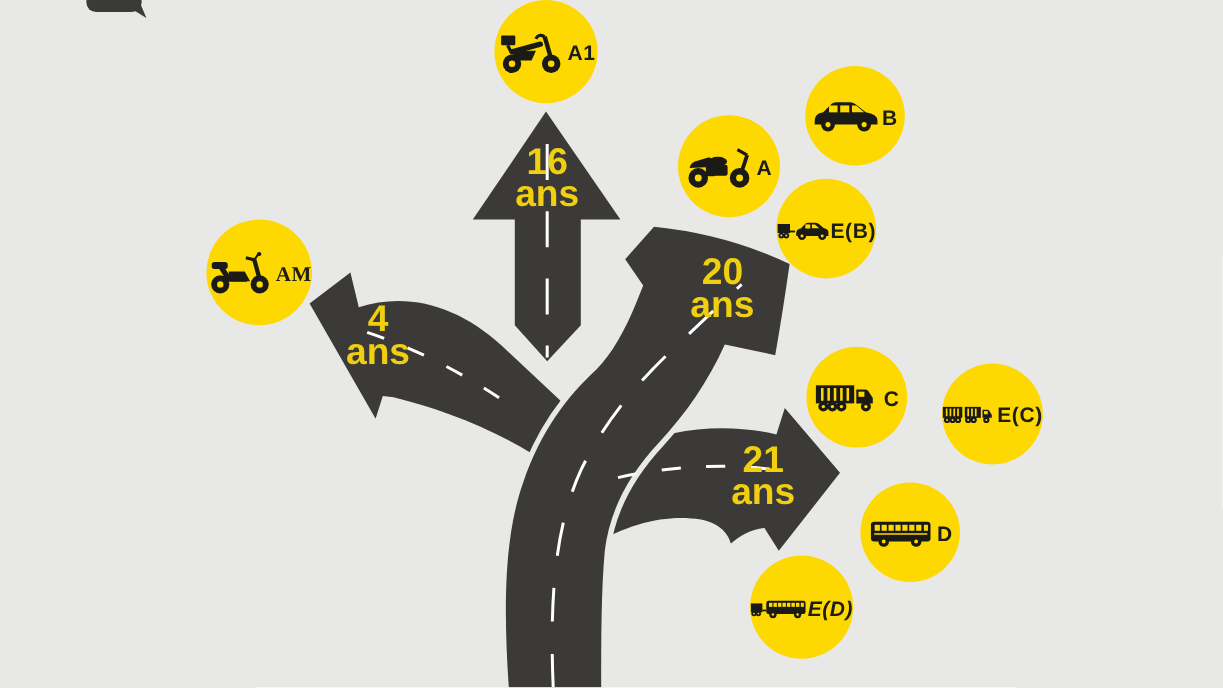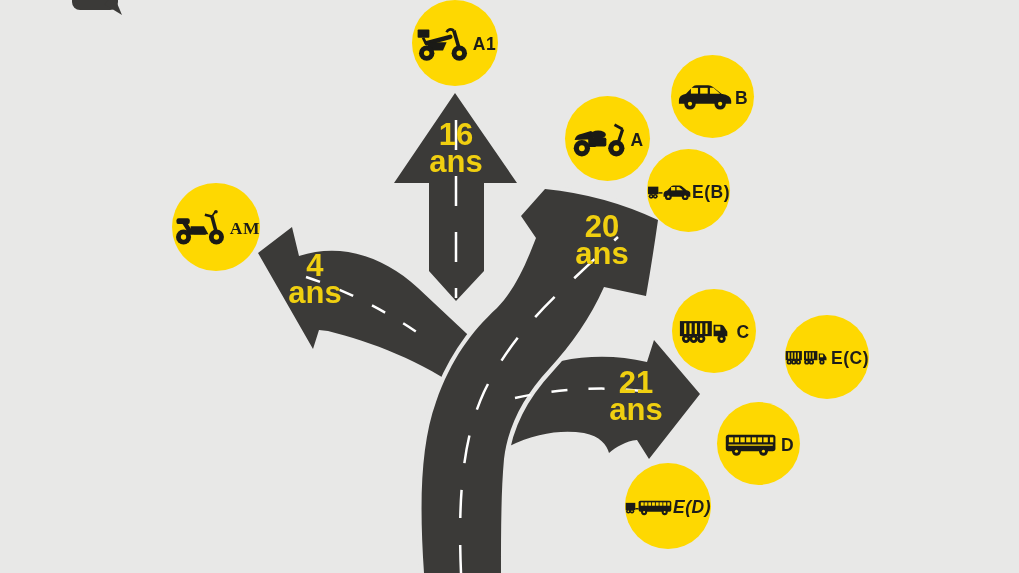--- a/index.html
+++ b/index.html
@@ -187,21 +187,21 @@
           <circle cx="49" cy="28" r="4.7"></circle>
         <circle cx="9" cy="28" r="1.6" fill="var(--badge-yellow)"></circle>
         <circle cx="17.5" cy="28" r="1.6" fill="var(--badge-yellow)"></circle>
         <circle cx="26" cy="28" r="1.6" fill="var(--badge-yellow)"></circle>
         <circle cx="49" cy="28" r="1.6" fill="var(--badge-yellow)"></circle>
       </g>
     </svg>
     <div class="blabel">C</div>
   </div>
 
-  <div class="badge" style="left:785px;top:315px;width:84px;height:84px;">
+  <div class="badge" style="left:785px;top:303px;width:84px;height:84px;">
     <svg viewBox="0 0 64 44" width="57" height="39">
       <g fill="var(--icon-black)">
         <rect x="1" y="10" width="23" height="13"></rect>
         <rect x="27" y="10" width="19" height="13"></rect>
         <path d="M5.5,12 V21 M10,12 V21 M14.5,12 V21 M19,12 V21 M31,12 V21 M35.5,12 V21 M40,12 V21" fill="none" stroke="var(--badge-yellow)" stroke-width="2"></path>
         <path d="M48,13.5 H53.5 Q55.3,13.5 56.2,15 L59,19.5 V23 H48 Z"></path>
         <rect x="49.8" y="15" width="4.4" height="3.8" fill="var(--badge-yellow)"></rect>
         <circle cx="6" cy="25.5" r="3.7"></circle>
           <circle cx="12.5" cy="25.5" r="3.7"></circle>
           <circle cx="19" cy="25.5" r="3.7"></circle>

